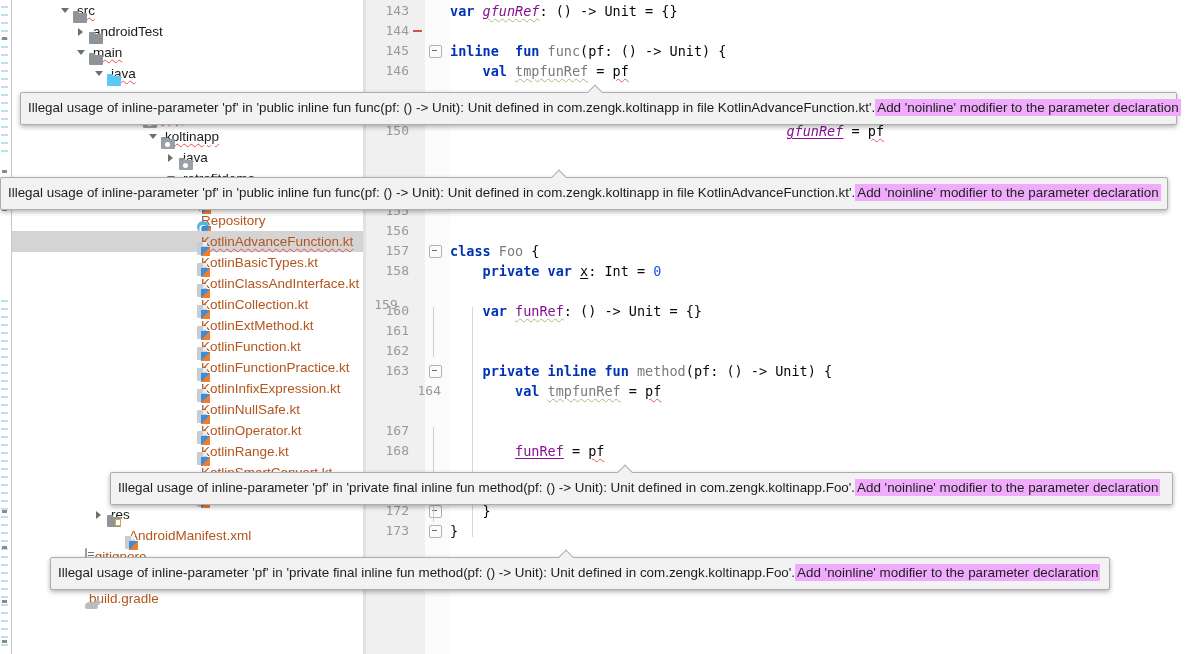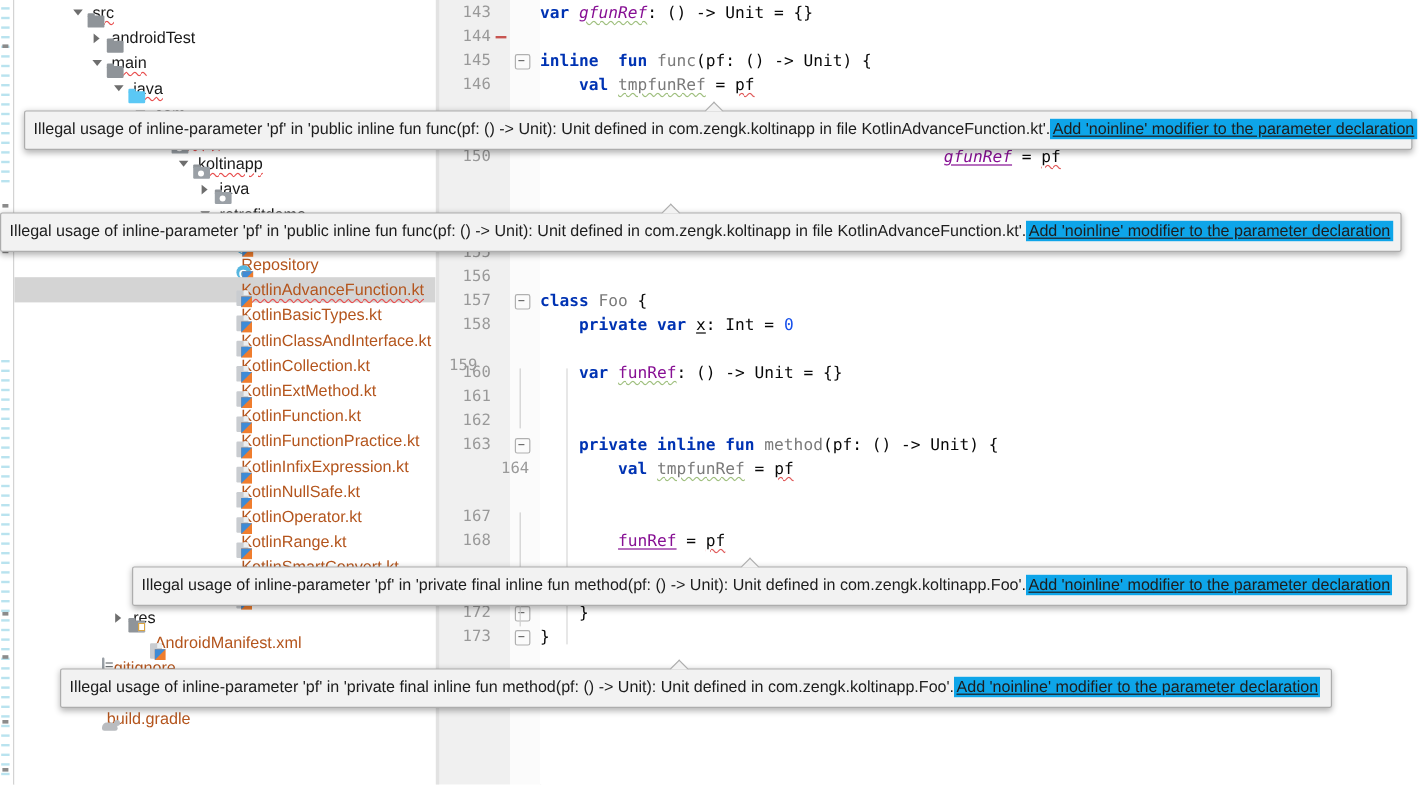--- a/index.html
+++ b/index.html
@@ -138,24 +138,23 @@
     box-shadow:0 2px 5px rgba(0,0,0,0.30);
     font-family:"Liberation Sans", sans-serif;
     font-size:13.4px;
     color:#1d1d1d;
     line-height:18px;
     padding:6px 7px 7px 7px;
     white-space:nowrap;
     box-sizing:border-box;
   }
   .tip .fix{
-    background:#0ea5e9;
+    background:#f0abfc;
     color:#1d1d1d;
     padding:1px 2px;
-    text-decoration:underline;
   }
   .tip-arrow{
     position:absolute;width:16px;height:9px;overflow:hidden;
   }
   .tip-arrow::after{
     content:"";position:absolute;left:2px;top:3px;width:11px;height:11px;
     background:#f2f2f2;border-left:1px solid #adadad;border-top:1px solid #adadad;
     transform:rotate(45deg);
   }
 

